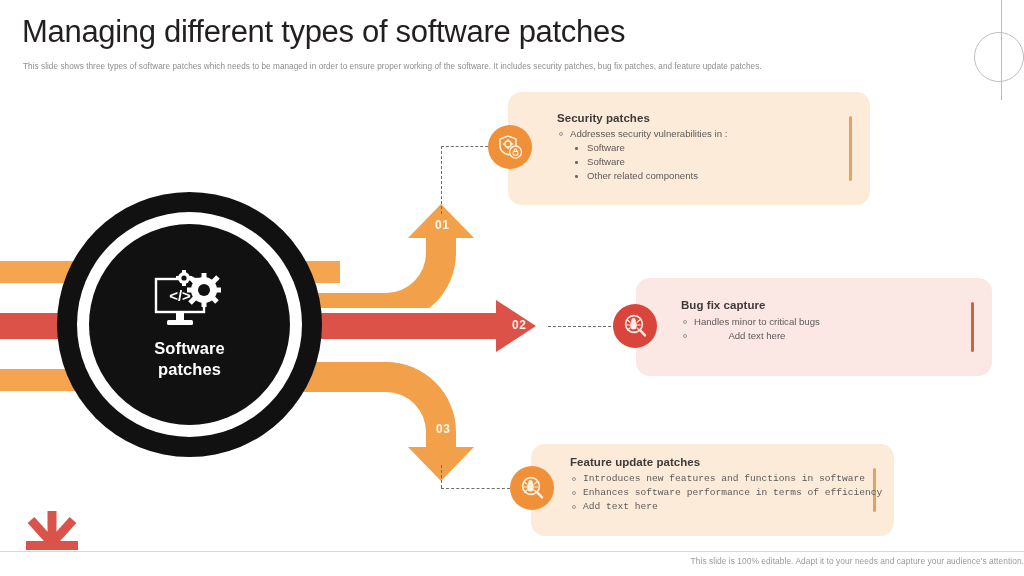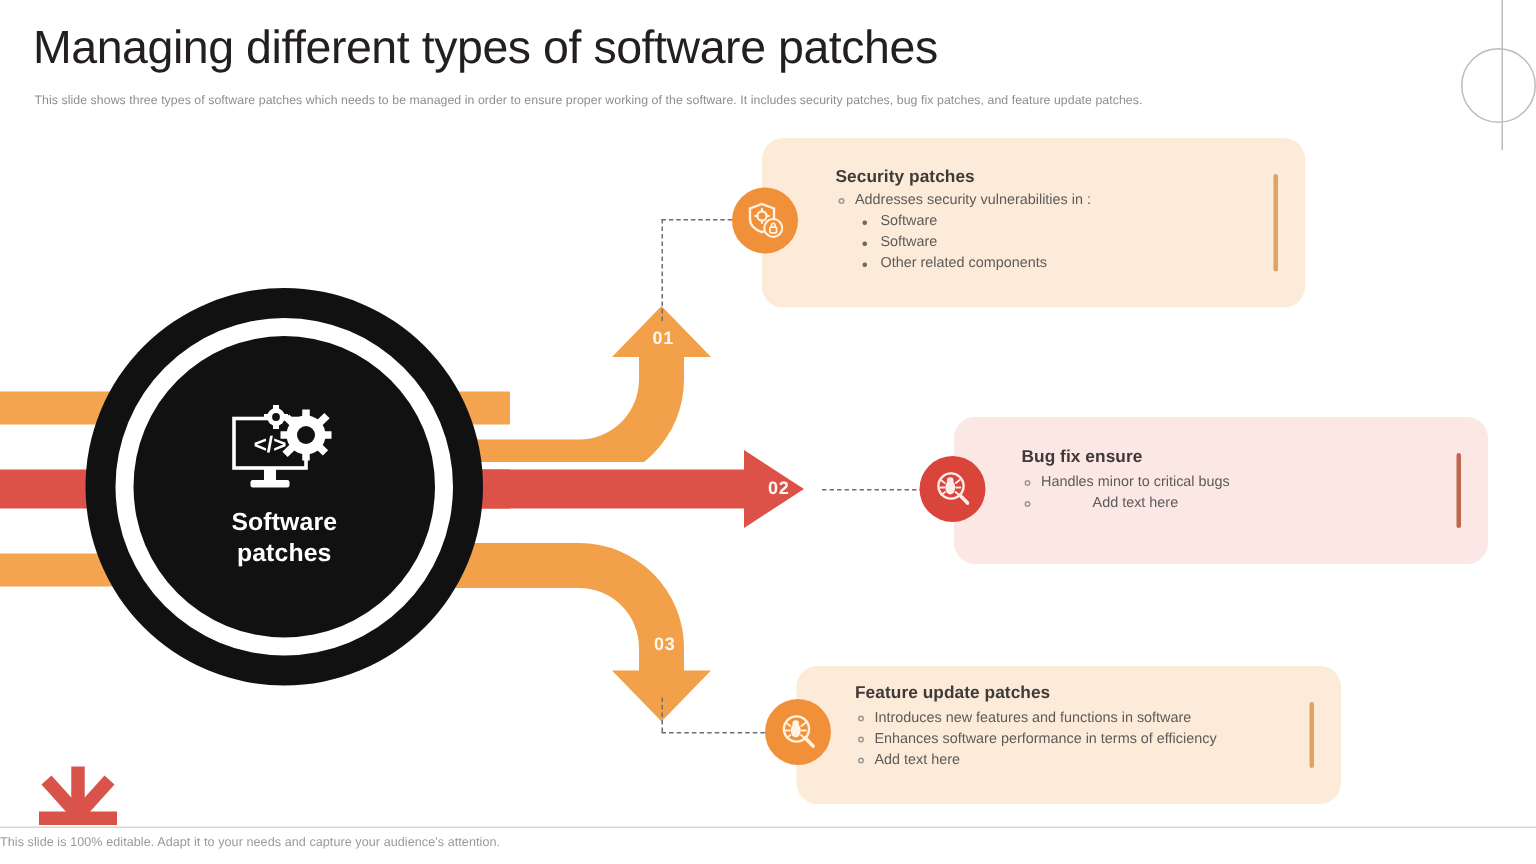--- a/index.html
+++ b/index.html
@@ -115,21 +115,21 @@
   .dash-h{position:absolute;border-top:1px dashed #6e6e6e;}
 
   
   .bottom-deco{position:absolute;left:16px;top:503px;width:72px;height:55px;}
 
   
   .footer-rule{
     position:absolute;left:0;right:0;top:551px;height:1px;background:#d8d8d8;
   }
   .footer-text{
-    position:absolute;left:0;right:0;top:556px;text-align:left;
+    position:absolute;left:0;right:0;top:556px;text-align:right;
     font-size:8.4px;color:#9a9a9a;letter-spacing:0.05px;
   }
 </style>
 </head>
 <body>
 
 <div class="slide">
 
   <div class="title">Managing different types of software patches</div>
   <div class="subtitle">This slide shows three types of software patches which needs to be managed in order to ensure proper working of the software. It includes security patches, bug fix patches, and feature update patches.</div>
@@ -245,21 +245,21 @@
       <g stroke="#FDEDEA" stroke-width="1.2" stroke-linecap="round">
         <line x1="7.8" y1="9" x2="5.2" y2="7"></line>
           <line x1="15.2" y1="9" x2="17.8" y2="7"></line>
         <line x1="7.6" y1="12" x2="4.8" y2="12"></line>
           <line x1="15.4" y1="12" x2="18.2" y2="12"></line>
         <line x1="8" y1="15" x2="5.6" y2="17"></line>
           <line x1="15" y1="15" x2="17.4" y2="17"></line>
       </g>
     </svg>
   </div>
-  <div class="card-title" style="left:681px;top:299px;">Bug fix ensure</div>
+  <div class="card-title" style="left:681px;top:299px;">Bug fix capture</div>
   <ul class="bullets" style="left:681px;top:315px;text-align:center;">
     <li>Handles minor to critical bugs</li>
     <li>Add text here</li>
   </ul>
 
   <div class="card" style="left:531px;top:444px;width:363px;height:92px;background:#FCEBD8;">
     <div class="accent" style="background:#E0A364;"></div>
   </div>
   <div class="ricon" style="left:510px;top:466px;background:#F0913A;">
     <svg width="26" height="26" viewBox="0 0 26 26">
@@ -271,21 +271,21 @@
         <line x1="7.8" y1="9" x2="5.2" y2="7"></line>
           <line x1="15.2" y1="9" x2="17.8" y2="7"></line>
         <line x1="7.6" y1="12" x2="4.8" y2="12"></line>
           <line x1="15.4" y1="12" x2="18.2" y2="12"></line>
         <line x1="8" y1="15" x2="5.6" y2="17"></line>
           <line x1="15" y1="15" x2="17.4" y2="17"></line>
       </g>
     </svg>
   </div>
   <div class="card-title" style="left:570px;top:456px;">Feature update patches</div>
-  <ul class="bullets" style="left:570px;top:472px;">
+  <ul class="bullets" style="left:570px;top:472px;font-family:Liberation Mono, monospace;">
     <li>Introduces new features and functions in software</li>
     <li>Enhances software performance in terms of efficiency</li>
     <li>Add text here</li>
   </ul>
 
   <svg class="bottom-deco" viewBox="0 0 72 55">
     <g stroke="#D9534A" stroke-width="9" stroke-linecap="butt">
       <line x1="36" y1="8" x2="36" y2="40"></line>
       <line x1="15" y1="17" x2="33" y2="37"></line>
       <line x1="57" y1="17" x2="39" y2="37"></line>

